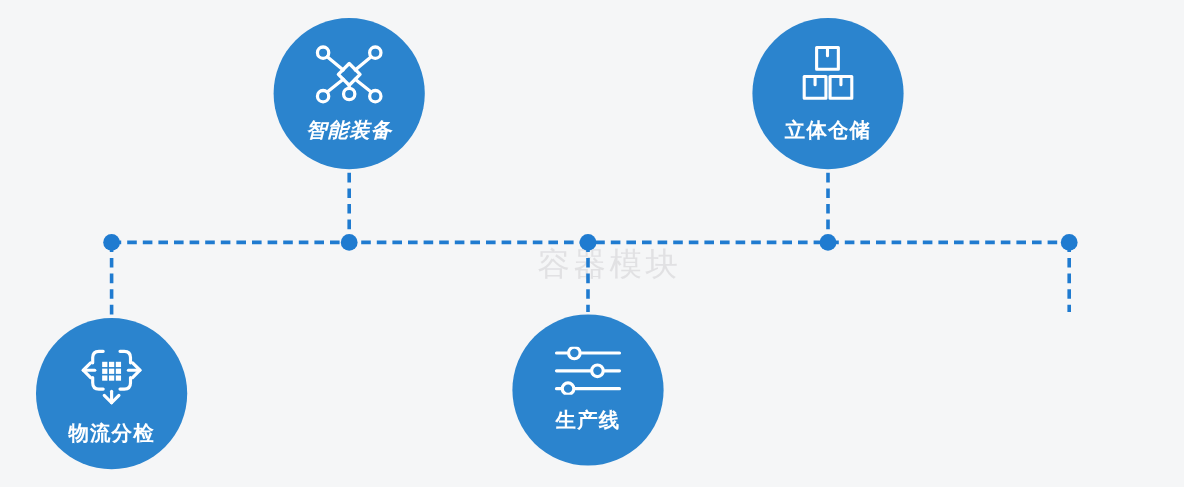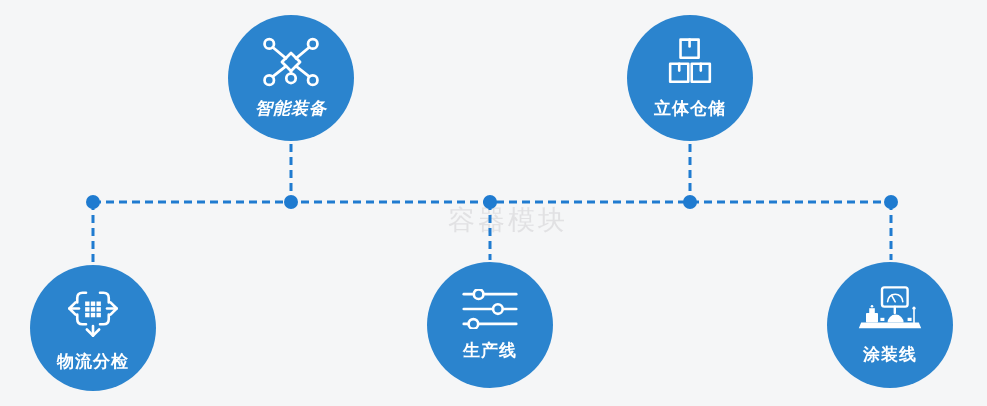--- a/index.html
+++ b/index.html
@@ -130,32 +130,14 @@
       <line class="stk" x1="5" y1="28" x2="16" y2="28"></line>
       <polyline class="stk" points="12,21 5,28 12,35"></polyline>
       <line class="stk" x1="48" y1="28" x2="59" y2="28"></line>
       <polyline class="stk" points="52,21 59,28 52,35"></polyline>
       <line class="stk" x1="32" y1="48" x2="32" y2="59"></line>
       <polyline class="stk" points="25,52 32,59 39,52"></polyline>
     </svg>
     <span class="label">物流分检</span>
   </div>
 
-  <div class="node node-painting">
-    <svg class="icon" width="64" height="48" viewBox="0 0 80 60">
-      <rect class="stk" x="30" y="3" width="32" height="24" rx="3"></rect>
-      <path class="thin" d="M37 21 A 9.5 9.5 0 0 1 56 21"></path>
-      <line class="thin" x1="46.5" y1="21" x2="42" y2="13"></line>
-      <line class="stk" x1="46" y1="27" x2="46" y2="35"></line>
-      <path class="fil" d="M4 47 H76 L79 54 H1 Z"></path>
-      <path class="fil" d="M37 47 a10 10 0 0 1 20 0 Z"></path>
-      <rect class="fil" x="10" y="35" width="15" height="12" rx="1"></rect>
-      <rect class="fil" x="14" y="29" width="7" height="6"></rect>
-      <circle class="fil" cx="17.5" cy="26.5" r="1.6"></circle>
-      <rect class="fil" x="28" y="41" width="5" height="4"></rect>
-      <rect class="fil" x="62" y="41" width="5" height="4"></rect>
-      <line class="thin" x1="70" y1="31" x2="70" y2="47"></line>
-      <circle class="fil" cx="70" cy="29" r="2"></circle>
-    </svg>
-    <span class="label">涂装线</span>
-  </div>
 
 </div>
 
 </body></html>

